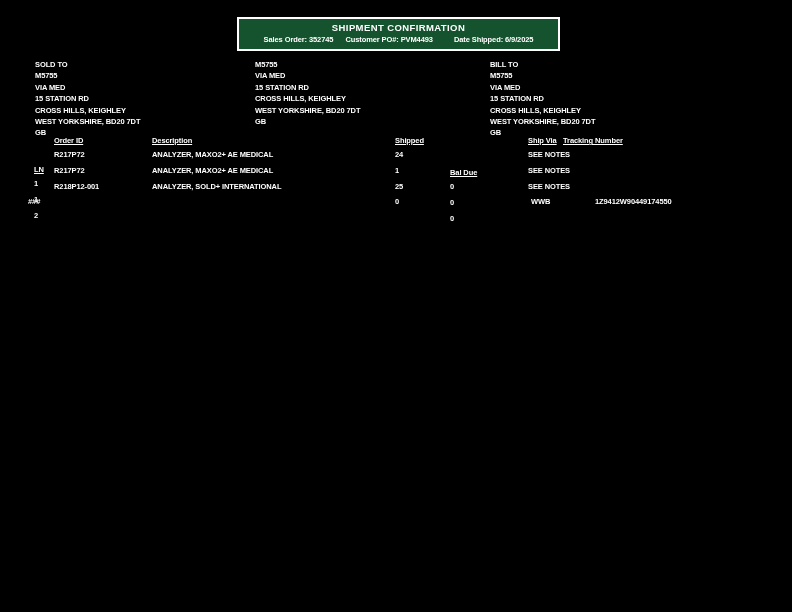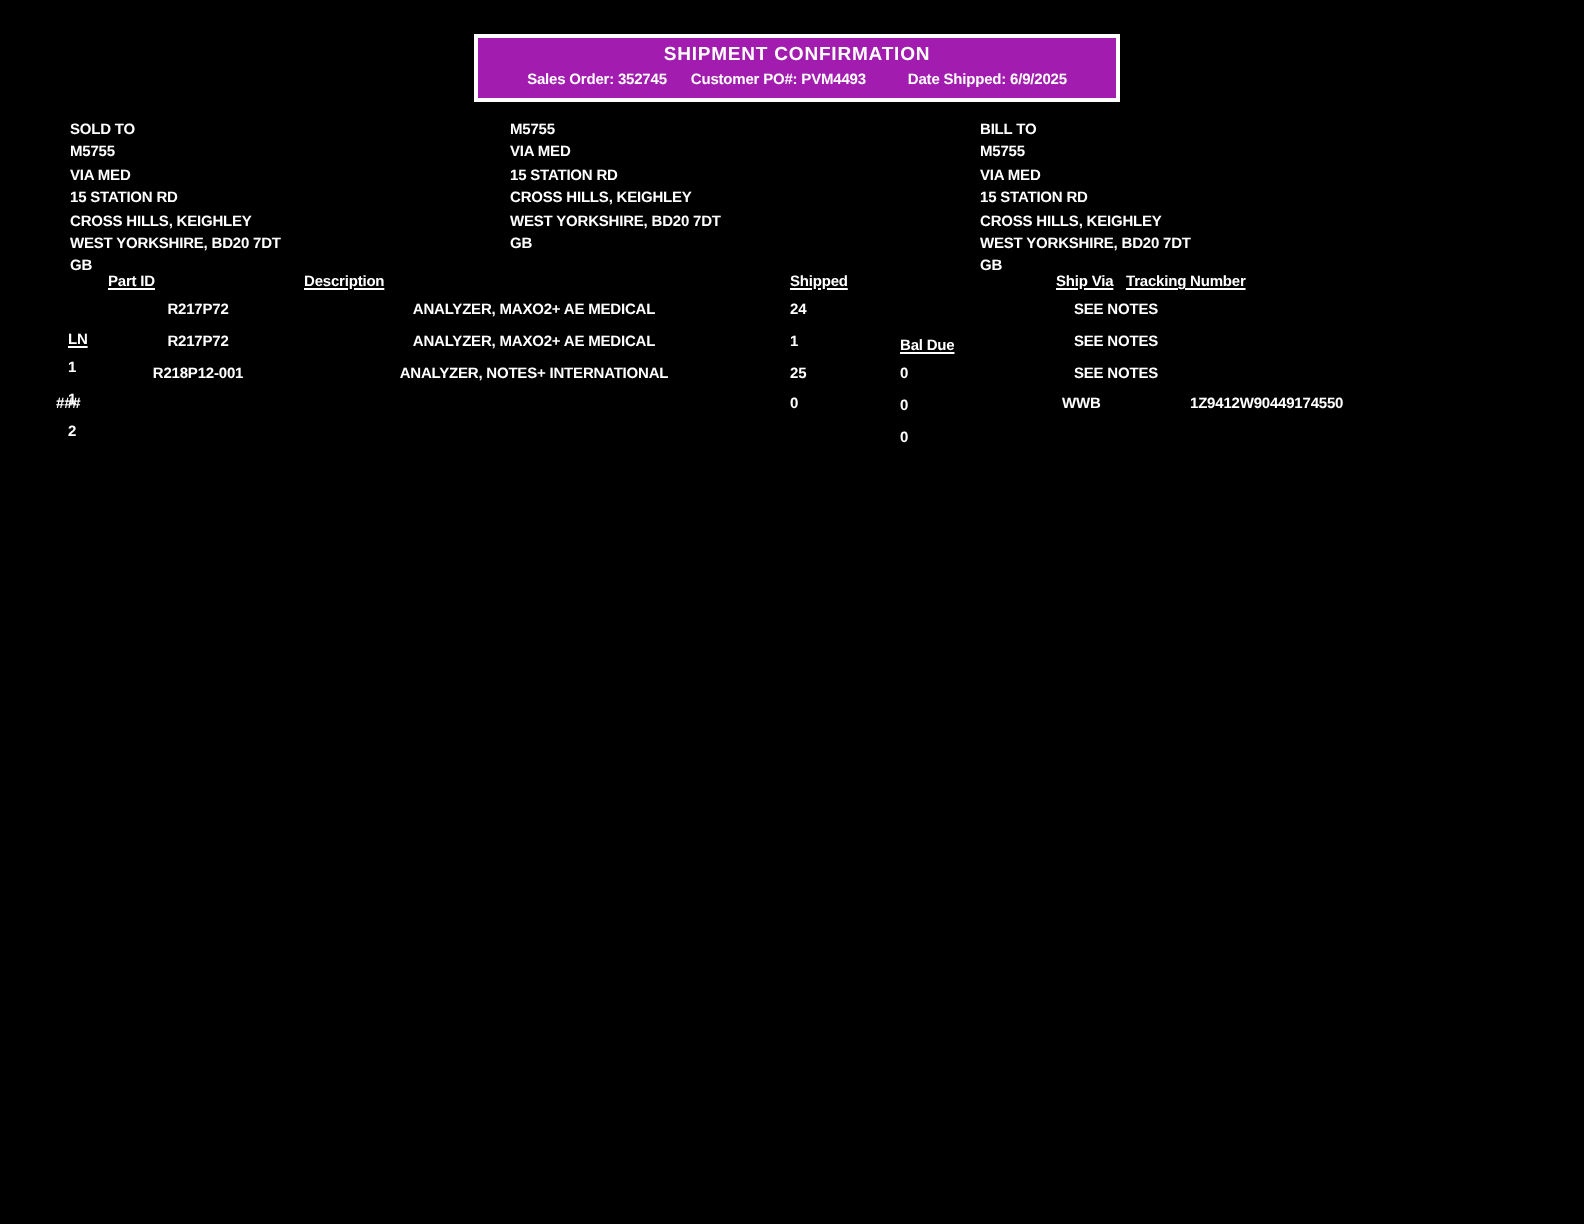--- a/index.html
+++ b/index.html
@@ -6,32 +6,32 @@
   body{
     width:792px;height:612px;background:#000;overflow:hidden;position:relative;
     font-family:"Liberation Sans",sans-serif;color:#fff;
     -webkit-font-smoothing:none;
   }
   .page{position:absolute;inset:0;}
   .abs{position:absolute;white-space:nowrap;}
   
   .hdr-box{
     left:237px;top:17px;width:319px;height:30px;
-    border:2px solid #fff;background:#a21caf;text-align:center;
+    border:2px solid #fff;background:#14532d;text-align:center;
   }
   .hdr-title{display:block;margin-top:3px;font-size:9.5px;font-weight:bold;letter-spacing:.4px;}
   .hdr-sub{display:block;margin-top:2px;font-size:7.5px;font-weight:bold;letter-spacing:-0.1px;}
   .hdr-sub span{margin:0 5px;}
   .hdr-sub .gap{margin-left:14px;}
   
   .addr{top:59px;width:210px;font-size:7.5px;font-weight:bold;line-height:11.4px;letter-spacing:-0.1px;}
   .addr div{height:11.4px;}
   
   .th{font-size:7.5px;font-weight:bold;text-decoration:underline;letter-spacing:-0.1px;}
-  .td{font-size:7.5px;font-weight:bold;letter-spacing:-0.1px;text-align:center;}
+  .td{font-size:7.5px;font-weight:bold;letter-spacing:-0.1px;}
   .ral{text-align:left;}
   .row-y0{top:150px;} .row-y1{top:166px;} .row-y2{top:182px;}
   .col-ln{left:34px;width:12px;margin-top:29px;}
   .col-part{left:54px;width:90px;}
   .col-desc{left:152px;width:230px;}
   .col-ship{left:395px;width:37px;}
   .col-bal{left:450px;width:32px;margin-top:32px;}
   .col-via{left:528px;width:60px;}
   .col-trk{left:563px;width:160px;}
 </style>
@@ -73,21 +73,21 @@
     <div>M5755</div>
     <div>VIA MED</div>
     <div>15 STATION RD</div>
     <div>CROSS HILLS, KEIGHLEY</div>
     <div>WEST YORKSHIRE,  BD20 7DT</div>
     <div>GB</div>
   </div>
 
   <div>
     <span class="abs th col-ln" style="top:136px;">LN</span>
-    <span class="abs th col-part" style="top:136px;">Part ID</span>
+    <span class="abs th col-part" style="top:136px;">Order ID</span>
     <span class="abs th col-desc" style="top:136px;">Description</span>
     <span class="abs th col-ship ral" style="top:136px;">Shipped</span>
     <span class="abs th col-bal ral" style="top:136px;">Bal Due</span>
     <span class="abs th col-via" style="top:136px;">Ship Via</span>
     <span class="abs th col-trk" style="top:136px;">Tracking Number</span>
   </div>
 
   <div>
     <span class="abs td col-ln ral row-y0">1</span>
     <span class="abs td col-part row-y0">R217P72</span>
@@ -102,21 +102,21 @@
     <span class="abs td col-part row-y1">R217P72</span>
     <span class="abs td col-desc row-y1">ANALYZER, MAXO2+ AE MEDICAL</span>
     <span class="abs td col-ship ral row-y1">1</span>
     <span class="abs td col-bal ral row-y1">0</span>
     <span class="abs td col-via row-y1">SEE NOTES</span>
   </div>
 
   <div>
     <span class="abs td col-ln ral row-y2">2</span>
     <span class="abs td col-part row-y2">R218P12-001</span>
-    <span class="abs td col-desc row-y2">ANALYZER, NOTES+ INTERNATIONAL</span>
+    <span class="abs td col-desc row-y2">ANALYZER, SOLD+ INTERNATIONAL</span>
     <span class="abs td col-ship ral row-y2">25</span>
     <span class="abs td col-bal ral row-y2">0</span>
     <span class="abs td col-via row-y2">SEE NOTES</span>
   </div>
 
   <div>
     <span class="abs td" style="left:28px;top:197px;">###</span>
     <span class="abs td col-ship ral" style="top:197px;">0</span>
     <span class="abs td" style="left:531px;top:197px;">WWB</span>
     <span class="abs td" style="left:595px;top:197px;">1Z9412W90449174550</span>

